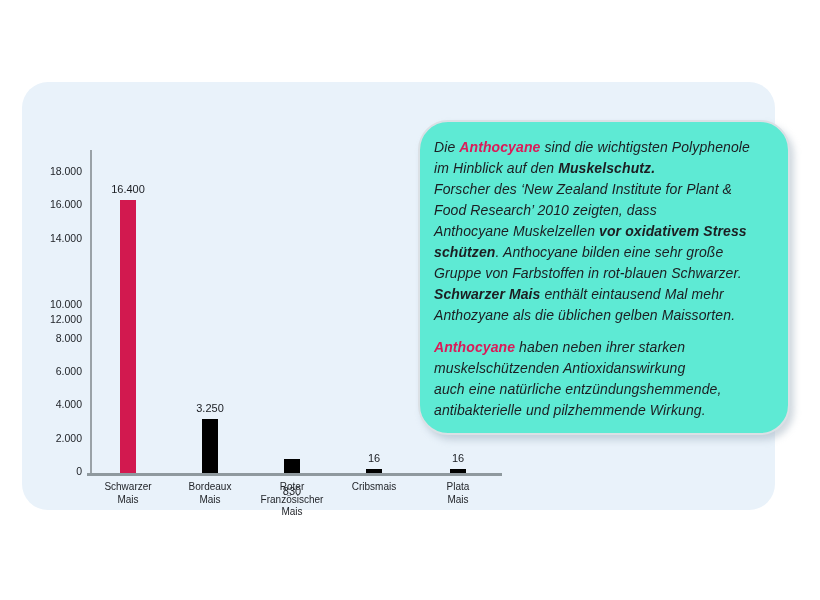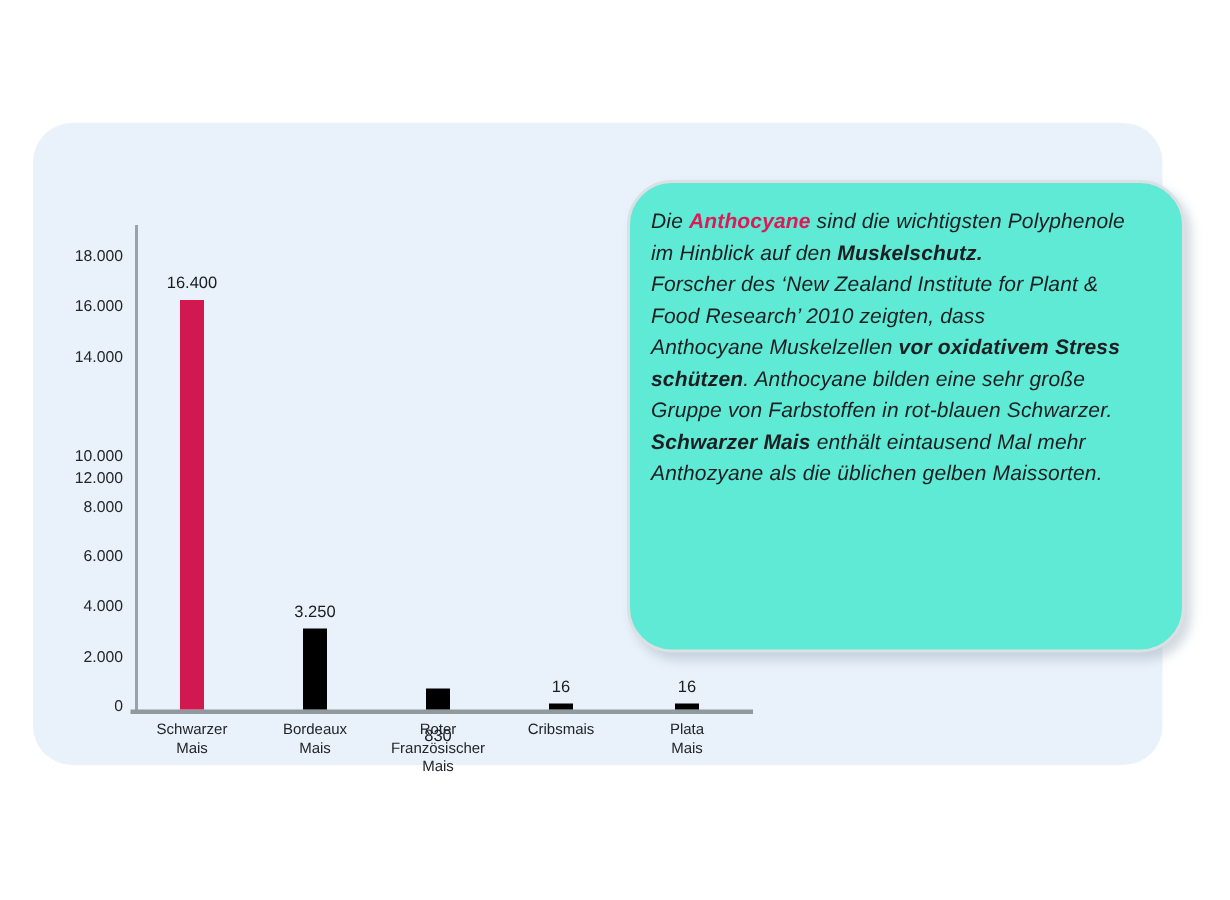--- a/index.html
+++ b/index.html
@@ -157,15 +157,19 @@
 
   <p><span class="seg-n">Die </span><span class="seg-pb">Anthocyane</span><span class="seg-n"> sind die wichtigsten Polyphenole
 im Hinblick auf den </span><span class="seg-b">Muskelschutz.</span><span class="seg-n">
 Forscher des ‘New Zealand Institute for Plant &amp;
 Food Research’ 2010 zeigten, dass
 Anthocyane Muskelzellen </span><span class="seg-b">vor oxidativem Stress
 schützen</span><span class="seg-n">.  Anthocyane bilden eine sehr große
 Gruppe von Farbstoffen in rot-blauen Schwarzer.
 </span><span class="seg-b">Schwarzer Mais</span><span class="seg-n">  enthält eintausend Mal mehr
 Anthozyane als die üblichen gelben Maissorten.</span></p>
+      <p><span class="seg-pb">Anthocyane</span><span class="seg-n"> haben neben ihrer starken
+muskelschützenden Antioxidanswirkung
+auch eine natürliche entzündungshemmende,
+antibakterielle und pilzhemmende Wirkung.</span></p>
     </div>
 
 </div>
 
 </body></html>

